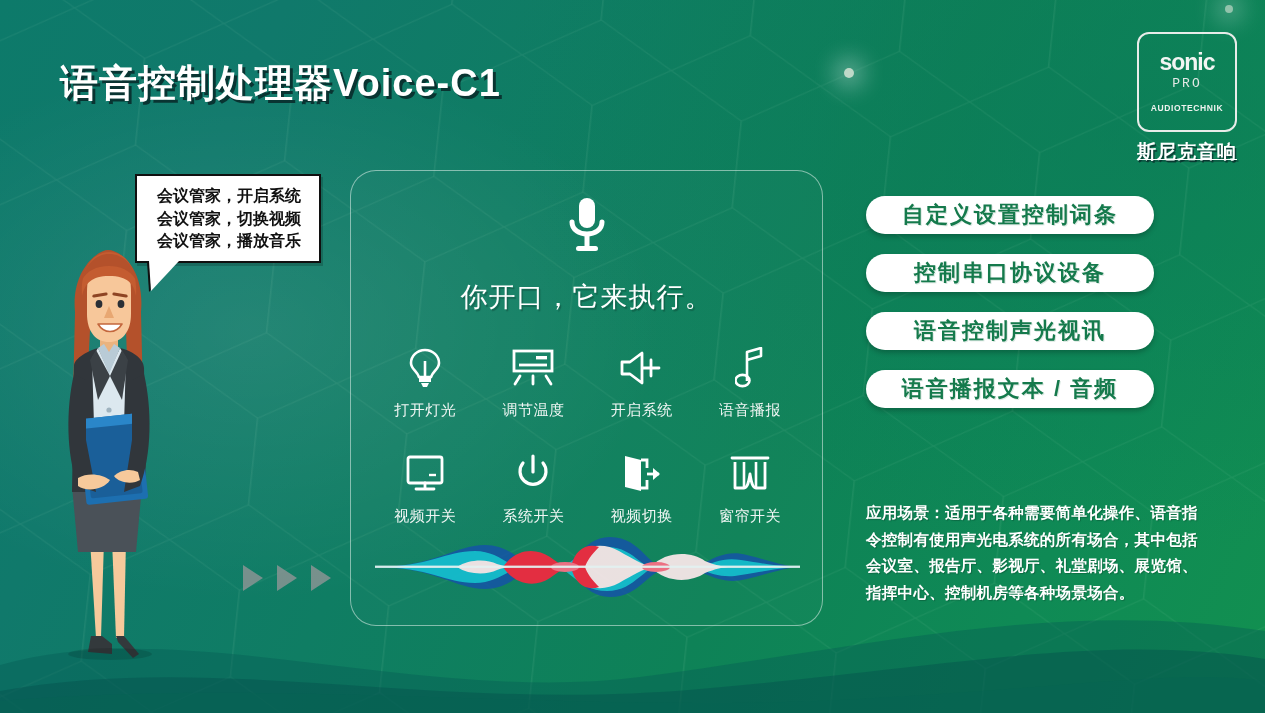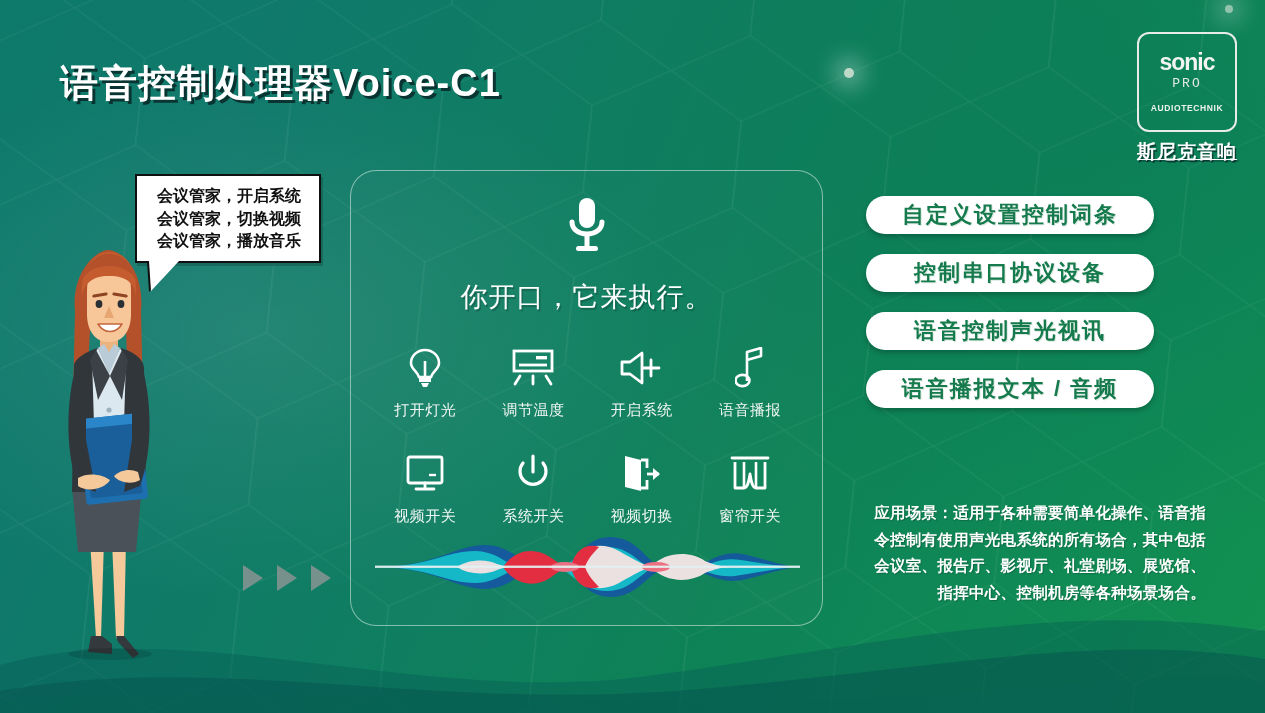--- a/index.html
+++ b/index.html
@@ -96,21 +96,21 @@
     box-shadow:0 3px 5px rgba(0,0,0,.22);
     margin-bottom:20px;
   }
   .badge span{
     font-size:22px; font-weight:bold; color:#157a4c; letter-spacing:2px;
     text-shadow:1px 1px 0 rgba(150,190,170,.35);
   }
   .scenario{
     position:absolute; left:866px; top:500px; width:340px;
     font-size:15.5px; font-weight:bold; line-height:1.72; color:#ffffff;
-    letter-spacing:.3px; text-shadow:1px 1px 1px rgba(0,0,0,.22);text-align:right;
+    letter-spacing:.3px; text-shadow:1px 1px 1px rgba(0,0,0,.22);
   }
 </style>
 </head>
 <body>
 
 <div class="stage">
 
   <svg class="hexlayer" viewBox="0 0 1265 713" preserveAspectRatio="none">
     <defs>
       <pattern id="hexp" width="150" height="173" patternUnits="userSpaceOnUse" patternTransform="rotate(6)">

